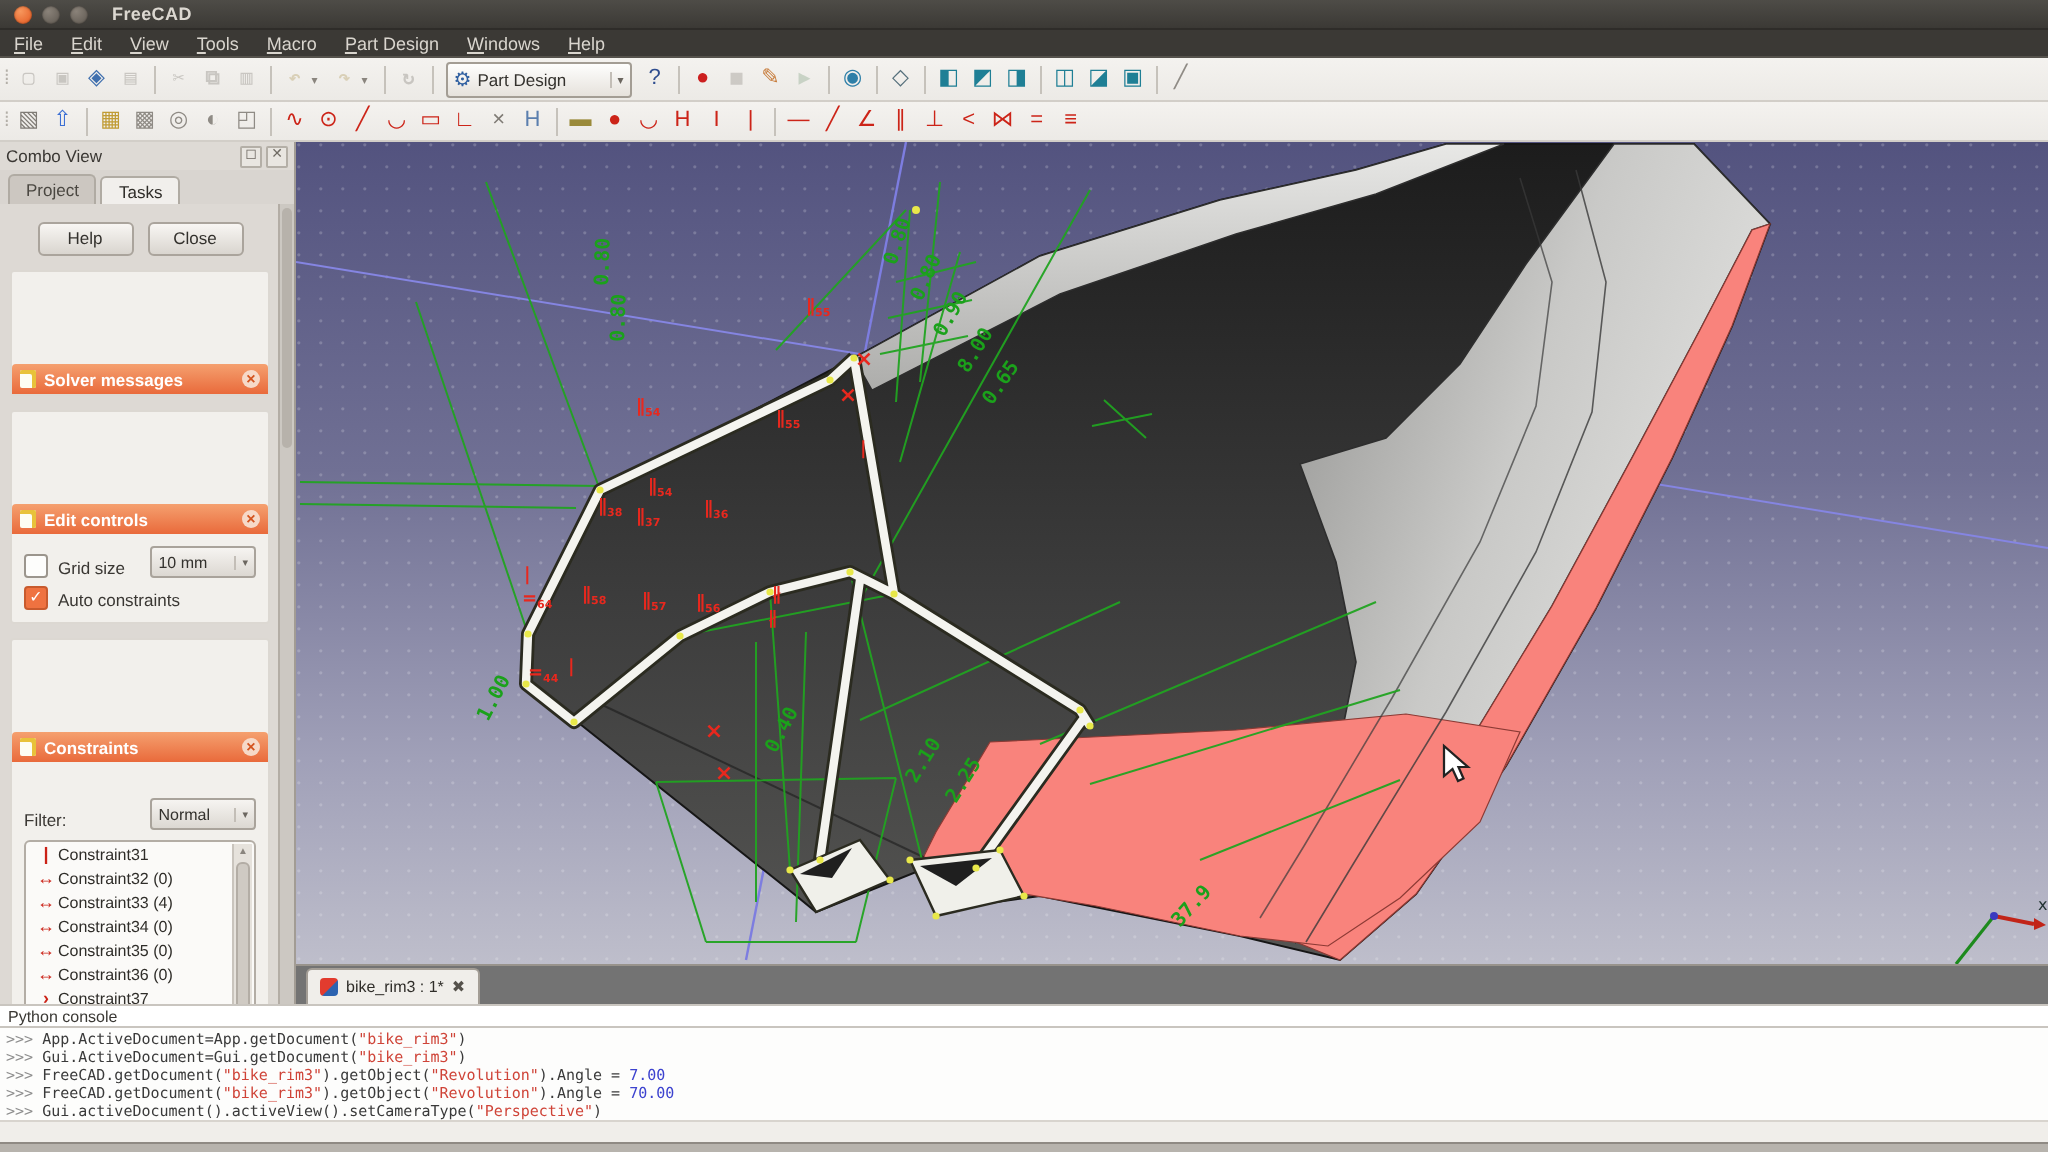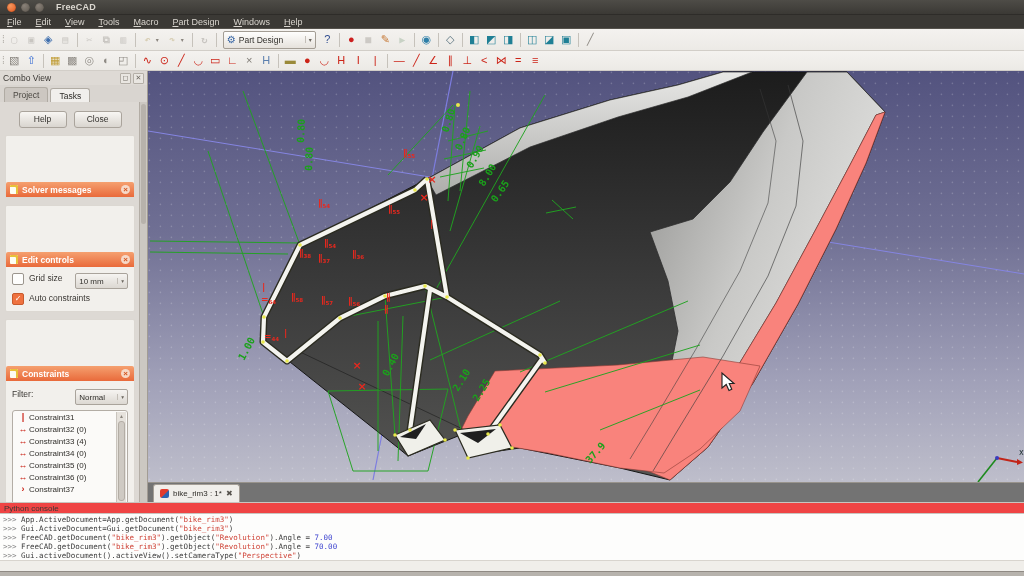--- a/index.html
+++ b/index.html
@@ -52,21 +52,21 @@
   .card-h{height:15px;background:linear-gradient(#f5a06f,#e96a3b);border-radius:2px 2px 0 0;display:flex;
           align-items:center;padding:0 4px;color:#fff;font-weight:bold;font-size:8.5px;margin-top:46px;}
   .card-h .note{width:8px;height:9px;background:#fdfdf3;border-radius:1px;margin-right:4px;
                 box-shadow:inset -2px 2px 0 #e8c23a;}
   .card-h .ht{flex:1;}
   .xcirc{width:9px;height:9px;background:#f6d9c8;color:#d4541f;border-radius:50%;font-size:8px;
          line-height:9px;text-align:center;font-weight:bold;}
   .card-b{padding:5px 6px 6px 6px;font-size:8.5px;}
   .ok{color:#2f9c1d;font-weight:bold;}
   .muted{color:#3c3a36;margin-top:4px;}
-  .row{display:flex;align-items:flex-start;margin-top:4px;}
+  .row{display:flex;align-items:flex-end;margin-top:4px;}
   .chk{width:10px;height:10px;border:1px solid #9b958d;background:#fdfdfc;border-radius:2px;margin-right:5px;
        font-size:8px;line-height:10px;text-align:center;color:#fff;}
   .chk.on{background:#ef7240;border-color:#c85a2d;}
   .sel{margin-left:auto;display:flex;align-items:center;height:14px;background:linear-gradient(#f6f4f1,#dcd8d2);
        border:1px solid #a9a39b;border-radius:2px;padding:0 3px;font-size:8px;color:#33312d;}
   .sel .sv{width:38px;}
   .sel .sa{font-size:5.5px;color:#6b665f;border-left:1px solid #c3beb7;padding-left:3px;}
   #cons-list{position:relative;margin-top:5px;height:100px;background:#fbfaf8;border:1px solid #b3ada5;
              border-radius:3px;overflow:hidden;}
   .cons-row{display:flex;align-items:center;height:12px;padding-left:4px;}
@@ -81,21 +81,21 @@
   #view-col{width:876px;display:flex;flex-direction:column;}
   #viewport{display:block;}
   #tabstrip{height:20px;background:#737373;border-top:1px solid #98938c;display:flex;align-items:flex-end;box-sizing:border-box;}
   .mditab{display:flex;align-items:center;height:17px;margin-left:5px;background:#f0eeea;
           border:1px solid #a39d95;border-bottom:none;border-radius:3px 3px 0 0;padding:0 6px;gap:4px;}
   .fcicon{width:9px;height:9px;border-radius:2px;background:linear-gradient(135deg,#e23b2e 55%,#2c63b0 56%);}
   .mditab .tlabel{font-size:8px;color:#2f2d29;}
   .mditab .tclose{font-size:8px;color:#55514b;}
   
   #pyconsole{height:74px;}
-  #py-header{height:12px;background:#ef4444;border-top:1px solid #c9c5bf;border-bottom:1px solid #c9c5bf;
+  #py-header{height:12px;background:#ffffff;border-top:1px solid #c9c5bf;border-bottom:1px solid #c9c5bf;
              font-size:8px;color:#3a3834;padding-left:4px;line-height:12px;box-sizing:border-box;}
   #py-body{height:46px;background:#fdfdfc;overflow:hidden;padding:1px 0 0 3px;box-sizing:border-box;
            font-family:"DejaVu Sans Mono",monospace;font-size:7.5px;line-height:9px;white-space:pre;}
   .c-p{color:#8d8d8d;} .c-k{color:#3a3a3a;} .c-s{color:#cf4438;} .c-n{color:#3d43cf;}
   #py-filler{height:10px;background:#f0eeea;border-top:1px solid #d8d4ce;}
   #py-strip{height:6px;background:#b7b3ad;border-top:1px solid #8f8a84;box-sizing:border-box;}
   
   .dim{fill:#1ba11b;font:700 10px "DejaVu Sans Mono",monospace;}
   .mk{fill:#e8281e;font:700 9px "DejaVu Sans",sans-serif;}
   .mkx{fill:#e8281e;font:700 11px "DejaVu Sans",sans-serif;}
@@ -250,21 +250,21 @@
               <span>Auto constraints</span>
             </div>
           </div>
         </div>
         <div class="card">
           <div class="card-h">
             <span class="note"></span>
             <span class="ht">Constraints</span>
             <span class="xcirc">×</span>
           </div>
-          <div class="card-b" style="padding-top:8px;">
+          <div class="card-b" style="padding-top:18px;">
             <div class="row" style="margin-top:0;">
               <span>Filter:</span>
               <span class="sel">
                 <span class="sv">Normal</span>
                 <span class="sa">▾</span>
               </span>
             </div>
             <div id="cons-list">
               <div id="cons-rows">
                   <div class="cons-row">

